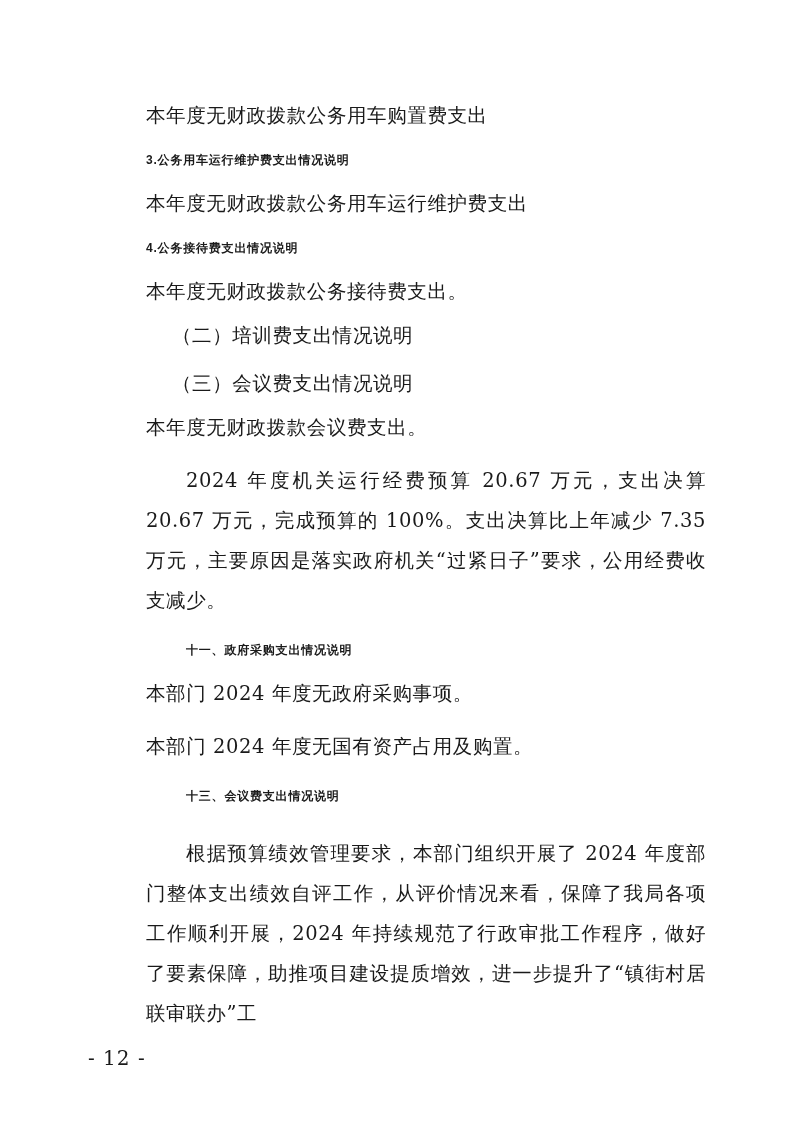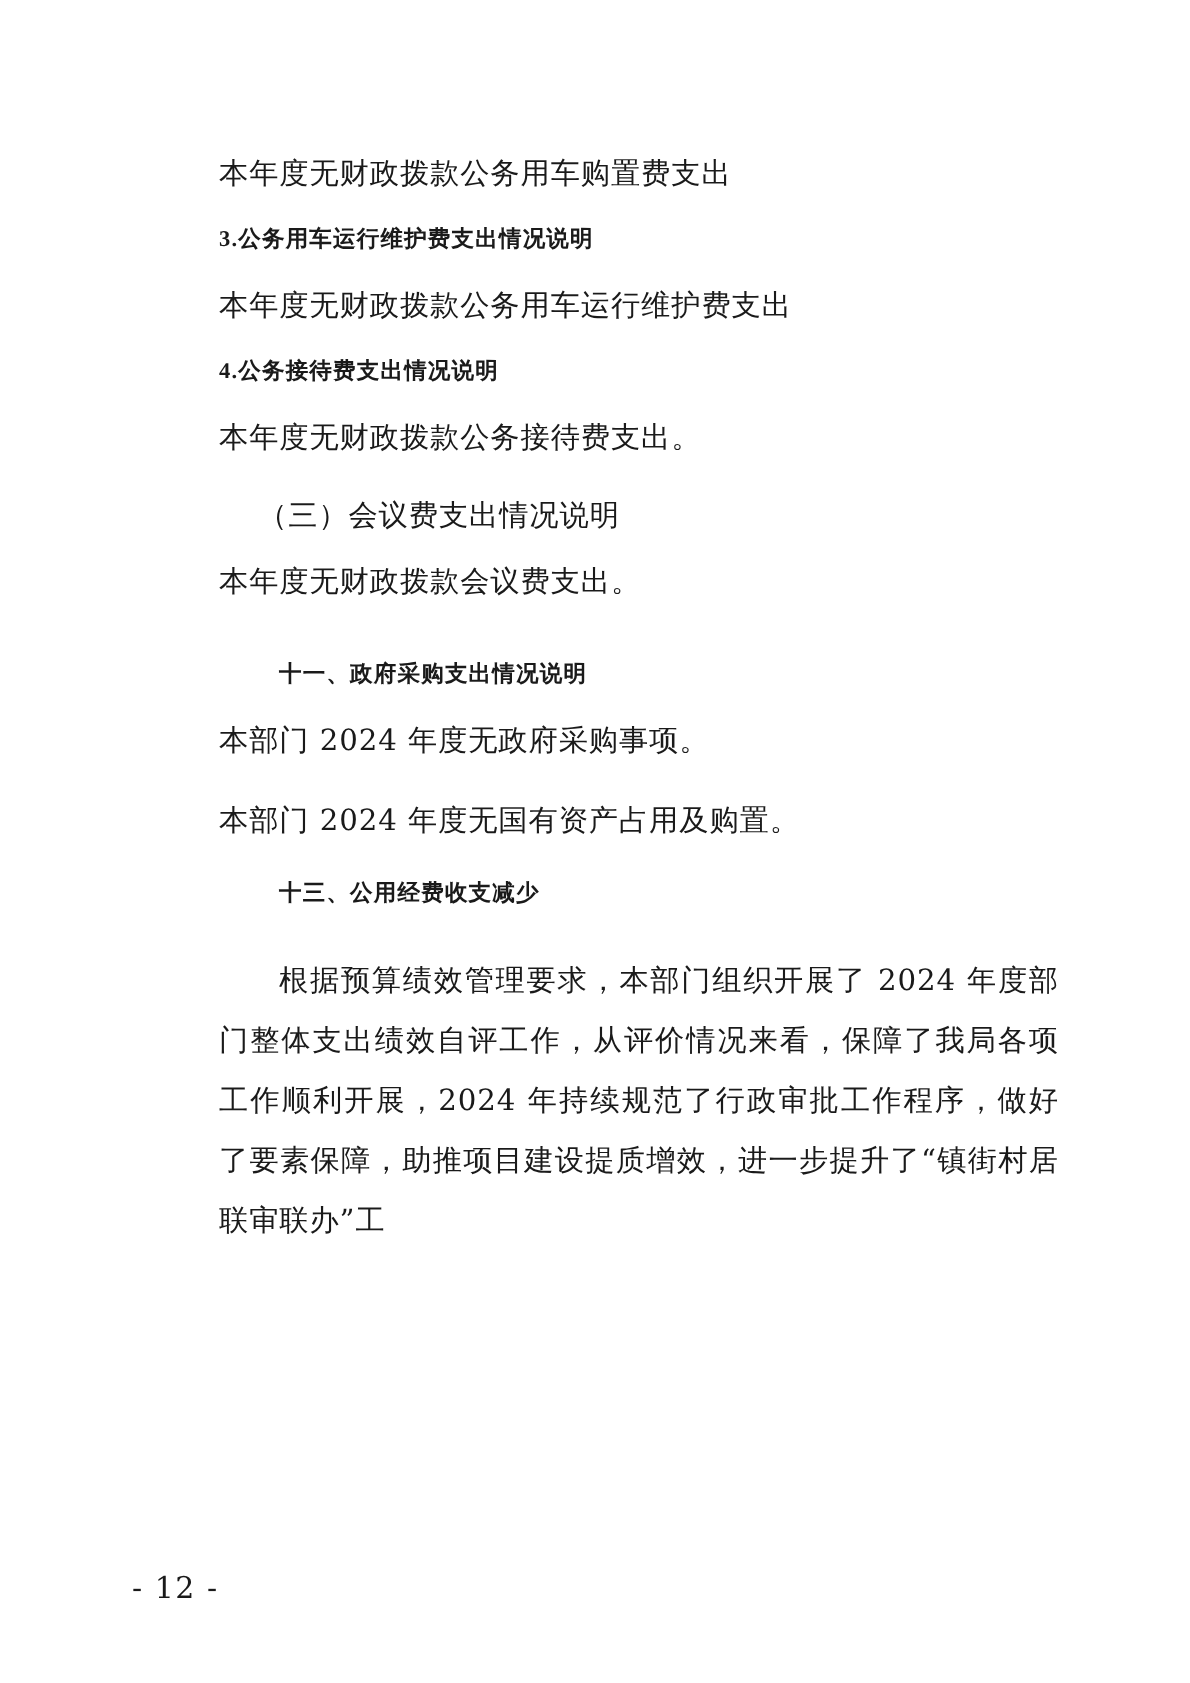--- a/index.html
+++ b/index.html
@@ -29,23 +29,23 @@
   }
   p {
     margin: 0;
     font-size: 19.5px;
     line-height: 40px;
     letter-spacing: 0.6px;
     text-align: justify;
     text-justify: inter-ideograph;
   }
   .heading {
-    font-family: Liberation Serif, serif;
+    font-family: Liberation Sans, sans-serif;
     font-weight: 700;
-    font-size: 15px;
+    font-size: 12px;
     letter-spacing: 0.8px;
     line-height: 40px;
   }
   .indent2 {
     text-indent: 40px;
   }
   .indent-paren {
     text-indent: 26px;
   }
   .gap-sm { height: 4px; }
@@ -75,46 +75,48 @@
 
     <p class="body">本年度无财政拨款公务用车运行维护费支出</p>
     <div class="gap-sm"></div>
 
     <p class="heading">4.公务接待费支出情况说明</p>
     <div class="gap-sm"></div>
 
     <p class="body">本年度无财政拨款公务接待费支出。</p>
     <div class="gap-sm"></div>
 
+    <p class="body indent-paren">（二）培训费支出情况说明</p>
     <div class="gap-sm"></div>
 
     <div class="gap-sm"></div>
 
     <p class="body indent-paren">（三）会议费支出情况说明</p>
     <div class="gap-sm"></div>
 
     <p class="body">本年度无财政拨款会议费支出。</p>
     <div class="gap-md"></div>
 
     <div class="gap-sm"></div>
 
+    <p class="body indent2">2024 年度机关运行经费预算 20.67 万元，支出决算 20.67 万元，完成预算的 100%。支出决算比上年减少 7.35 万元，主要原因是落实政府机关“过紧日子”要求，公用经费收支减少。</p>
     <div class="gap-md"></div>
 
     <p class="heading indent2">十一、政府采购支出情况说明</p>
     <div class="gap-sm"></div>
 
     <p class="body">本部门 2024 年度无政府采购事项。</p>
     <div class="gap-md"></div>
 
     <div class="gap-sm"></div>
 
     <p class="body">本部门 2024 年度无国有资产占用及购置。</p>
     <div class="gap-md"></div>
 
-    <p class="heading indent2">十三、公用经费收支减少</p>
+    <p class="heading indent2">十三、会议费支出情况说明</p>
     <div class="gap-sm"></div>
 
     <div class="gap-lg"></div>
 
     <p class="body indent2">根据预算绩效管理要求，本部门组织开展了 2024 年度部门整体支出绩效自评工作，从评价情况来看，保障了我局各项工作顺利开展，2024 年持续规范了行政审批工作程序，做好了要素保障，助推项目建设提质增效，进一步提升了“镇街村居联审联办”工</p>
 
   </div>
 
   <div class="page-number">- 12 -</div>
 </div>

